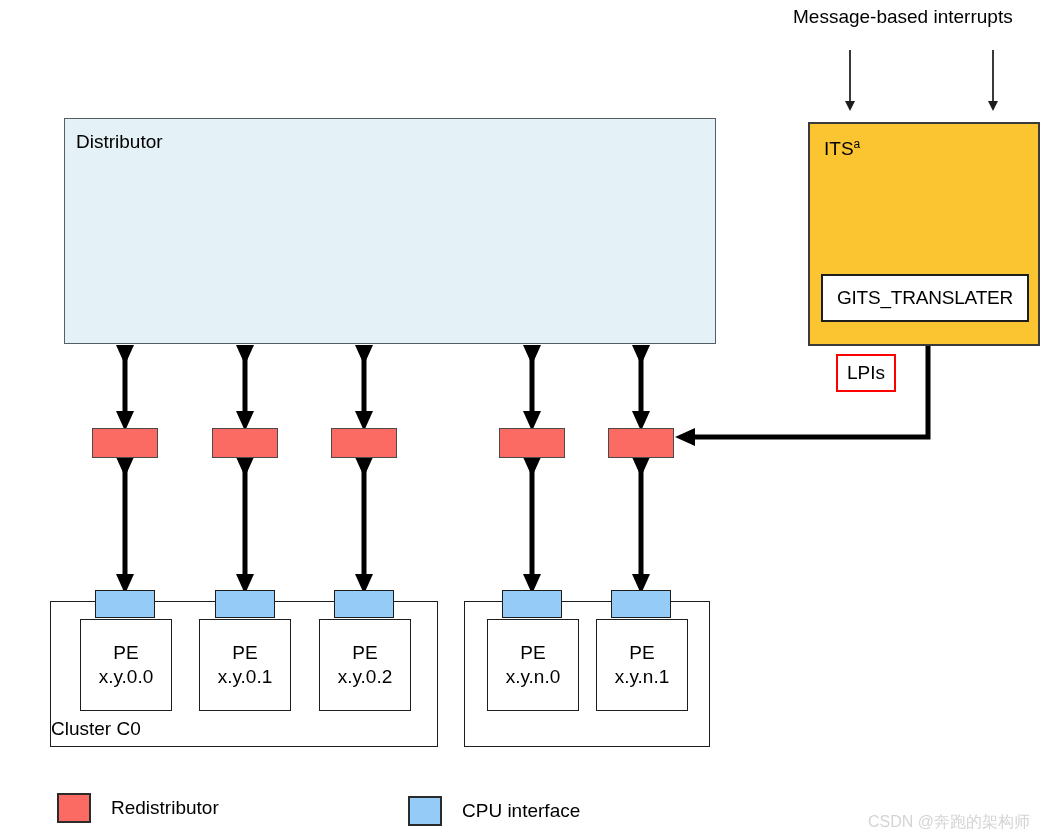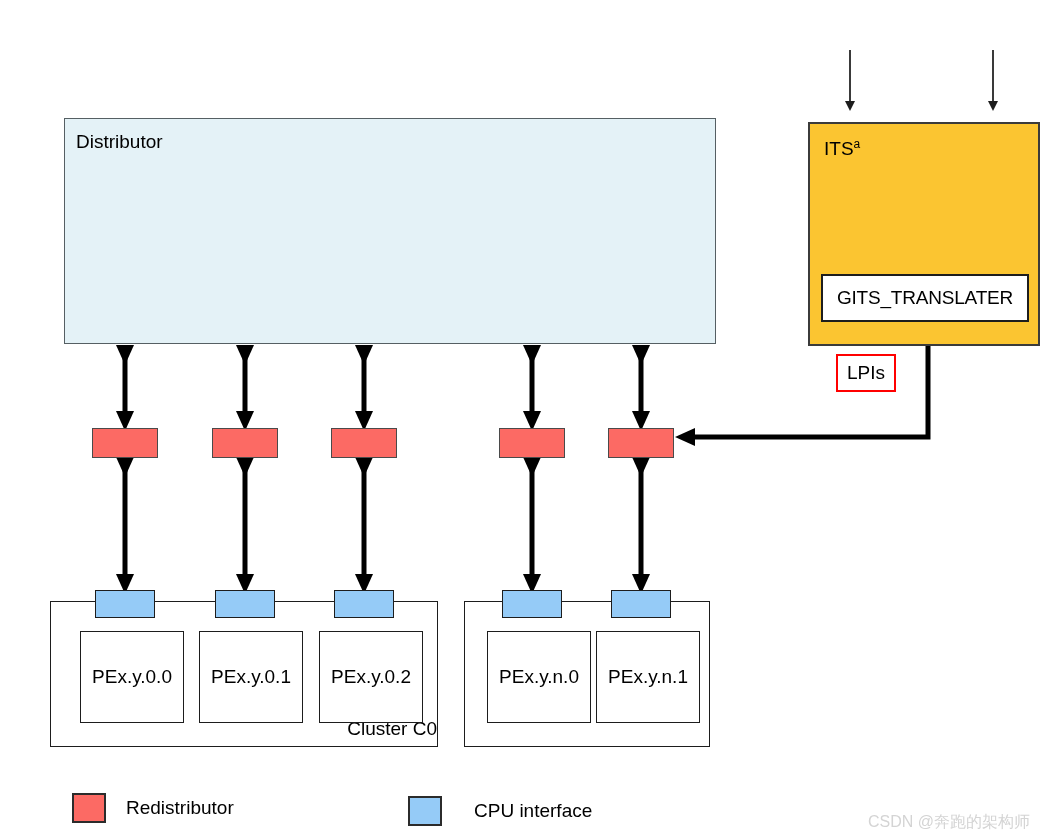--- a/index.html
+++ b/index.html
@@ -107,32 +107,32 @@
     top: 601px;
     border: 1px solid #1d1d1d;
     background: transparent;
     box-sizing: border-box;
     z-index: 2;
   }
   .cluster-label {
     position: absolute;
     left: 0; right: 0;
     bottom: 6px;
-    text-align: right;
+    text-align: left;
     font-size: 19px;
   }
   .pe {
     position: absolute;
-    top: 29px;
-    width: 104px; height: 92px;
+    top: 17px;
+    width: 92px; height: 92px;
     background: #ffffff;
     border: 1px solid #1d1d1d;
     box-sizing: border-box;
     display: flex;
-    flex-direction: row;
+    flex-direction: column;
     align-items: center;
     justify-content: center;
     font-size: 19px;
     line-height: 24px;
     z-index: 3;
   }
 
   
   .legend-swatch {
     width: 34px; height: 30px;
@@ -158,20 +158,21 @@
     width: 1043px; height: 839px;
     pointer-events: none;
     z-index: 1;
   }
 </style>
 </head>
 <body>
 
 <div id="canvas">
 
+  <div class="abs msg-title">Message-based interrupts</div>
 
   <svg class="overlay" viewBox="0 0 1043 839">
     <defs>
       <marker id="thin-head" markerWidth="10" markerHeight="10" refX="4" refY="5" orient="auto" markerUnits="userSpaceOnUse">
         <path d="M0,0 L10,5 L0,10 z" fill="#1d1d1d"></path>
       </marker>
       <marker id="fat-head" markerWidth="20" markerHeight="20" refX="9" refY="10" orient="auto" markerUnits="userSpaceOnUse">
         <path d="M0,1 L20,10 L0,19 z" fill="#000000"></path>
       </marker>
     </defs>
@@ -263,24 +264,24 @@
       <span>x.y.n.1</span>
     </div>
   </div>
 
   <div class="abs cpuif" style="left:95px"></div>
   <div class="abs cpuif" style="left:215px"></div>
   <div class="abs cpuif" style="left:334px"></div>
   <div class="abs cpuif" style="left:502px"></div>
   <div class="abs cpuif" style="left:611px"></div>
 
-  <div class="abs" style="left:72px; top:793px; display:flex; align-items:center; gap:20px;">
+  <div class="abs" style="left:57px; top:793px; display:flex; align-items:center; gap:20px;">
     <div class="legend-swatch" style="background:#fc6a64"></div>
     <div class="legend-text">Redistributor</div>
   </div>
-  <div class="abs" style="left:408px; top:796px; display:flex; align-items:center; gap:32px;">
+  <div class="abs" style="left:408px; top:796px; display:flex; align-items:center; gap:20px;">
     <div class="legend-swatch" style="background:#95cbf7"></div>
     <div class="legend-text">CPU interface</div>
   </div>
 
   <div class="abs watermark">CSDN @奔跑的架构师</div>
 
 </div>
 
 </body></html>

